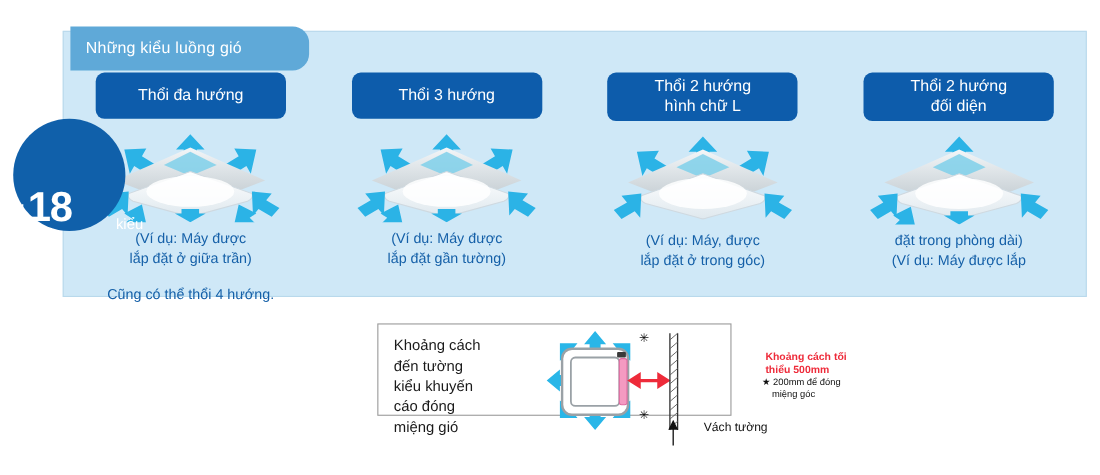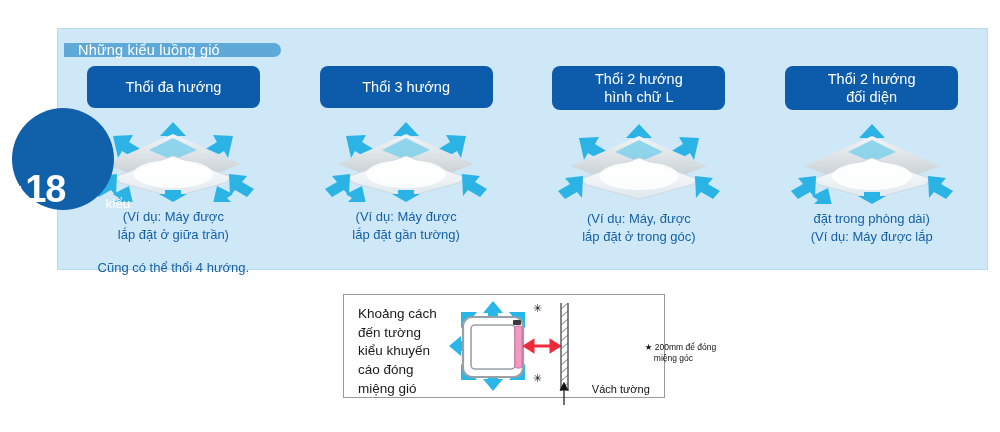--- a/index.html
+++ b/index.html
@@ -8,21 +8,21 @@
     font-family:"Liberation Sans","DejaVu Sans",sans-serif;
     -webkit-font-smoothing:antialiased;
   }
   
   .panel{
     position:absolute;left:57px;top:28px;width:931px;height:242px;
     background:#cfe8f7;border:1px solid #b9d9ec;box-sizing:border-box;
   }
   
   .hdr-pill{
-    position:absolute;left:64px;top:43px;width:217px;height:14px;
+    position:absolute;left:64px;top:24px;width:217px;height:40px;
     background:#5fa9d8;border-radius:0 15px 15px 0;
     display:flex;align-items:center;
   }
   .hdr-pill span{
     color:#ffffff;font-size:14.5px;letter-spacing:.2px;padding-left:14px;white-space:nowrap;
   }
   
   .badge{
     position:absolute;left:12px;top:108px;width:102px;height:102px;border-radius:50%;
     background:#1060aa;display:flex;flex-direction:row;align-items:flex-end;justify-content:center;
@@ -39,22 +39,22 @@
     color:#fff;font-size:14.5px;display:flex;align-items:center;justify-content:center;
     text-align:center;line-height:1.25;padding:4px 2px;box-sizing:border-box;
   }
   .unit-wrap{width:200px;height:86px;position:relative;margin-top:8px;}
   .cap{
     margin-top:6px;color:#1560a8;font-size:13px;line-height:1.35;text-align:center;white-space:nowrap;
   }
   .cap .extra{display:block;margin-top:16px;}
   
   .note{
-    position:absolute;left:343px;top:294px;width:322px;height:104px;
-    background:#ffffff;border:1px solid #9a9a9a;box-sizing:border-box;display:flex;
+    position:absolute;left:343px;top:294px;width:322px;height:84px;
+    background:#ffffff;border:1px solid #9a9a9a;box-sizing:border-box;display:flex;gap:48px;
   }
   .note-text{
     padding:10px 0 0 14px;color:#1a1a1a;font-size:13.5px;line-height:1.38;white-space:nowrap;
   }
   .note-fig{position:relative;flex:1;}
   .red-txt{
     position:absolute;left:211px;top:24px;color:#ee2b3a;font-size:9.5px;line-height:1.25;
     font-weight:bold;white-space:nowrap;
   }
   .star-note{
@@ -315,19 +315,23 @@
 
       <g stroke="#111" stroke-width="1.2" fill="#111">
         <line x1="127" y1="110" x2="127" y2="92"></line>
         <path d="M127 88 l-3.5 7 h7 z"></path>
       </g>
     </svg>
 
     <span class="star" style="left:96px;top:8px;">✳</span>
     <span class="star" style="left:96px;top:78px;">✳</span>
 
+    <div class="red-txt">
+      <div>Khoảng cách tối</div>
+      <div>thiểu 500mm</div>
+    </div>
     <div class="star-note">
       <div>★ 200mm để đóng</div>
       <div style="padding-left:9px;">miệng góc</div>
     </div>
     <div class="wallbl">Vách tường</div>
   </div>
 </div>
 
 </body></html>

